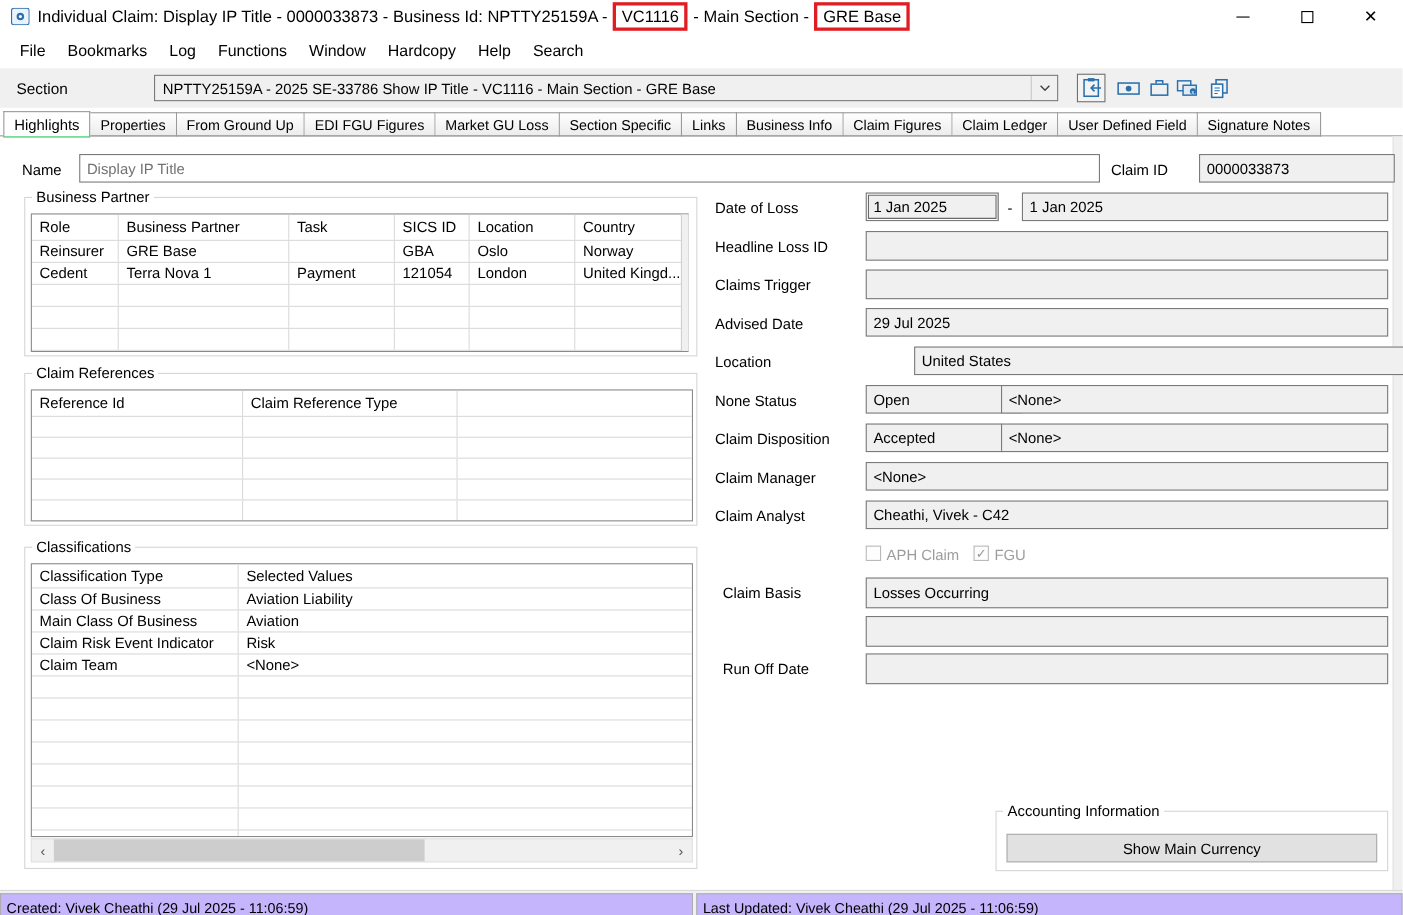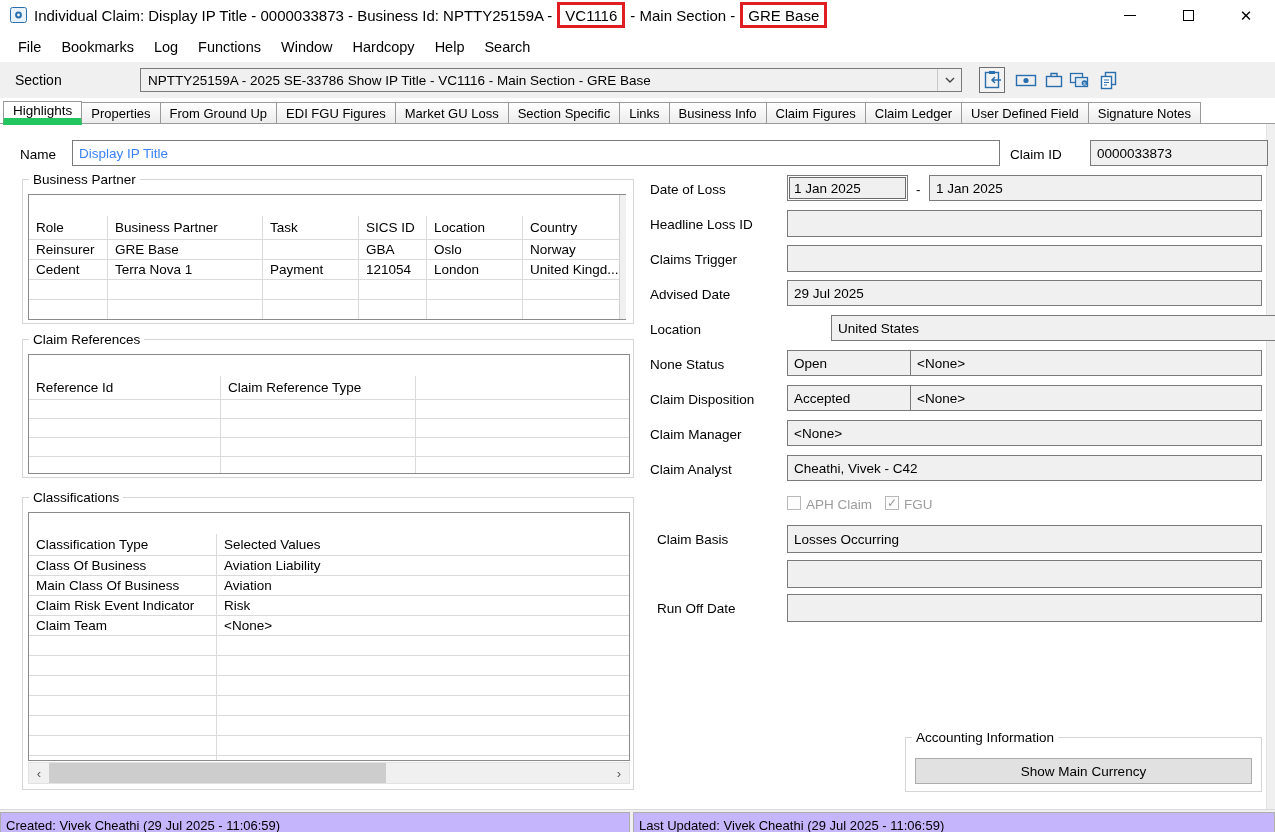--- a/index.html
+++ b/index.html
@@ -36,38 +36,38 @@
   .icon-btn.selected { border:1px solid #707070; background:#f3f3f3; }
   .icon-btn svg { display:block; }
 
   
   .tabstrip { position:absolute; left:0; top:101px; width:1275px; height:23px; display:flex;
               padding-left:3px; border-bottom:1px solid #9a9a9a; background:#fff; }
   .tab { font-size:13px; padding:0 9px; height:22px; margin-top:1px; display:flex; align-items:center;
          background:linear-gradient(#ffffff,#ececec); border:1px solid #9a9a9a; border-left-width:0; white-space:nowrap; }
   .tab:first-child { border-left-width:1px; }
   .tab.active { background:#fff; height:24px; margin-top:0; position:relative; z-index:2;
-                border-left-width:1px; border-bottom:7px solid #22c55e; font-size:13.5px; }
+                border-left-width:1px; border-bottom:1px solid #22c55e; font-size:13.5px; }
 
   
   .lbl { position:absolute; font-size:13.5px; white-space:nowrap; }
   .field { position:absolute; background:#f0f0f0; border:1px solid #7a7a7a; font-size:13.5px;
            padding:0 6px; display:flex; align-items:center; white-space:nowrap; overflow:hidden; }
   .field.white { background:#fff; }
   .field.focused { box-shadow: inset 0 0 0 1px #fff, inset 0 0 0 2px #6a6a6a; }
-  input.field { font-family:"Liberation Sans", sans-serif; color:#3b82f6; outline:none; padding:0 6px; }
+  input.field { font-family:"Liberation Sans", sans-serif; color:#737373; outline:none; padding:0 6px; }
 
   
   fieldset { position:absolute; border:1px solid #d5d5d5; background:#fff; }
   legend { font-size:13.5px; margin-left:6px; padding:0 4px; }
 
   
   .gtable { position:absolute; border:1px solid #8a8a8a; background:#fff; font-size:13.5px; overflow:hidden; }
   .t-row { display:grid; height:20px; border-bottom:1px solid #dadada; }
-  .t-row.hdr { height:24px;margin-top:21px; }
+  .t-row.hdr { height:24px; }
   .cr .t-row { height:19px; }
   .cr .t-row.hdr { height:24px; }
   .t-cell { padding:0 7px; border-right:1px solid #dadada; display:flex; align-items:center;
             overflow:hidden; white-space:nowrap; }
   .t-cell:last-child { border-right:none; }
   .bp-cols { grid-template-columns:79px 155px 96px 68px 96px minmax(0,1fr); }
   .cr-cols { grid-template-columns:192px 195px minmax(0,1fr); }
   .cl-cols { grid-template-columns:188px minmax(0,1fr); }
 
   

